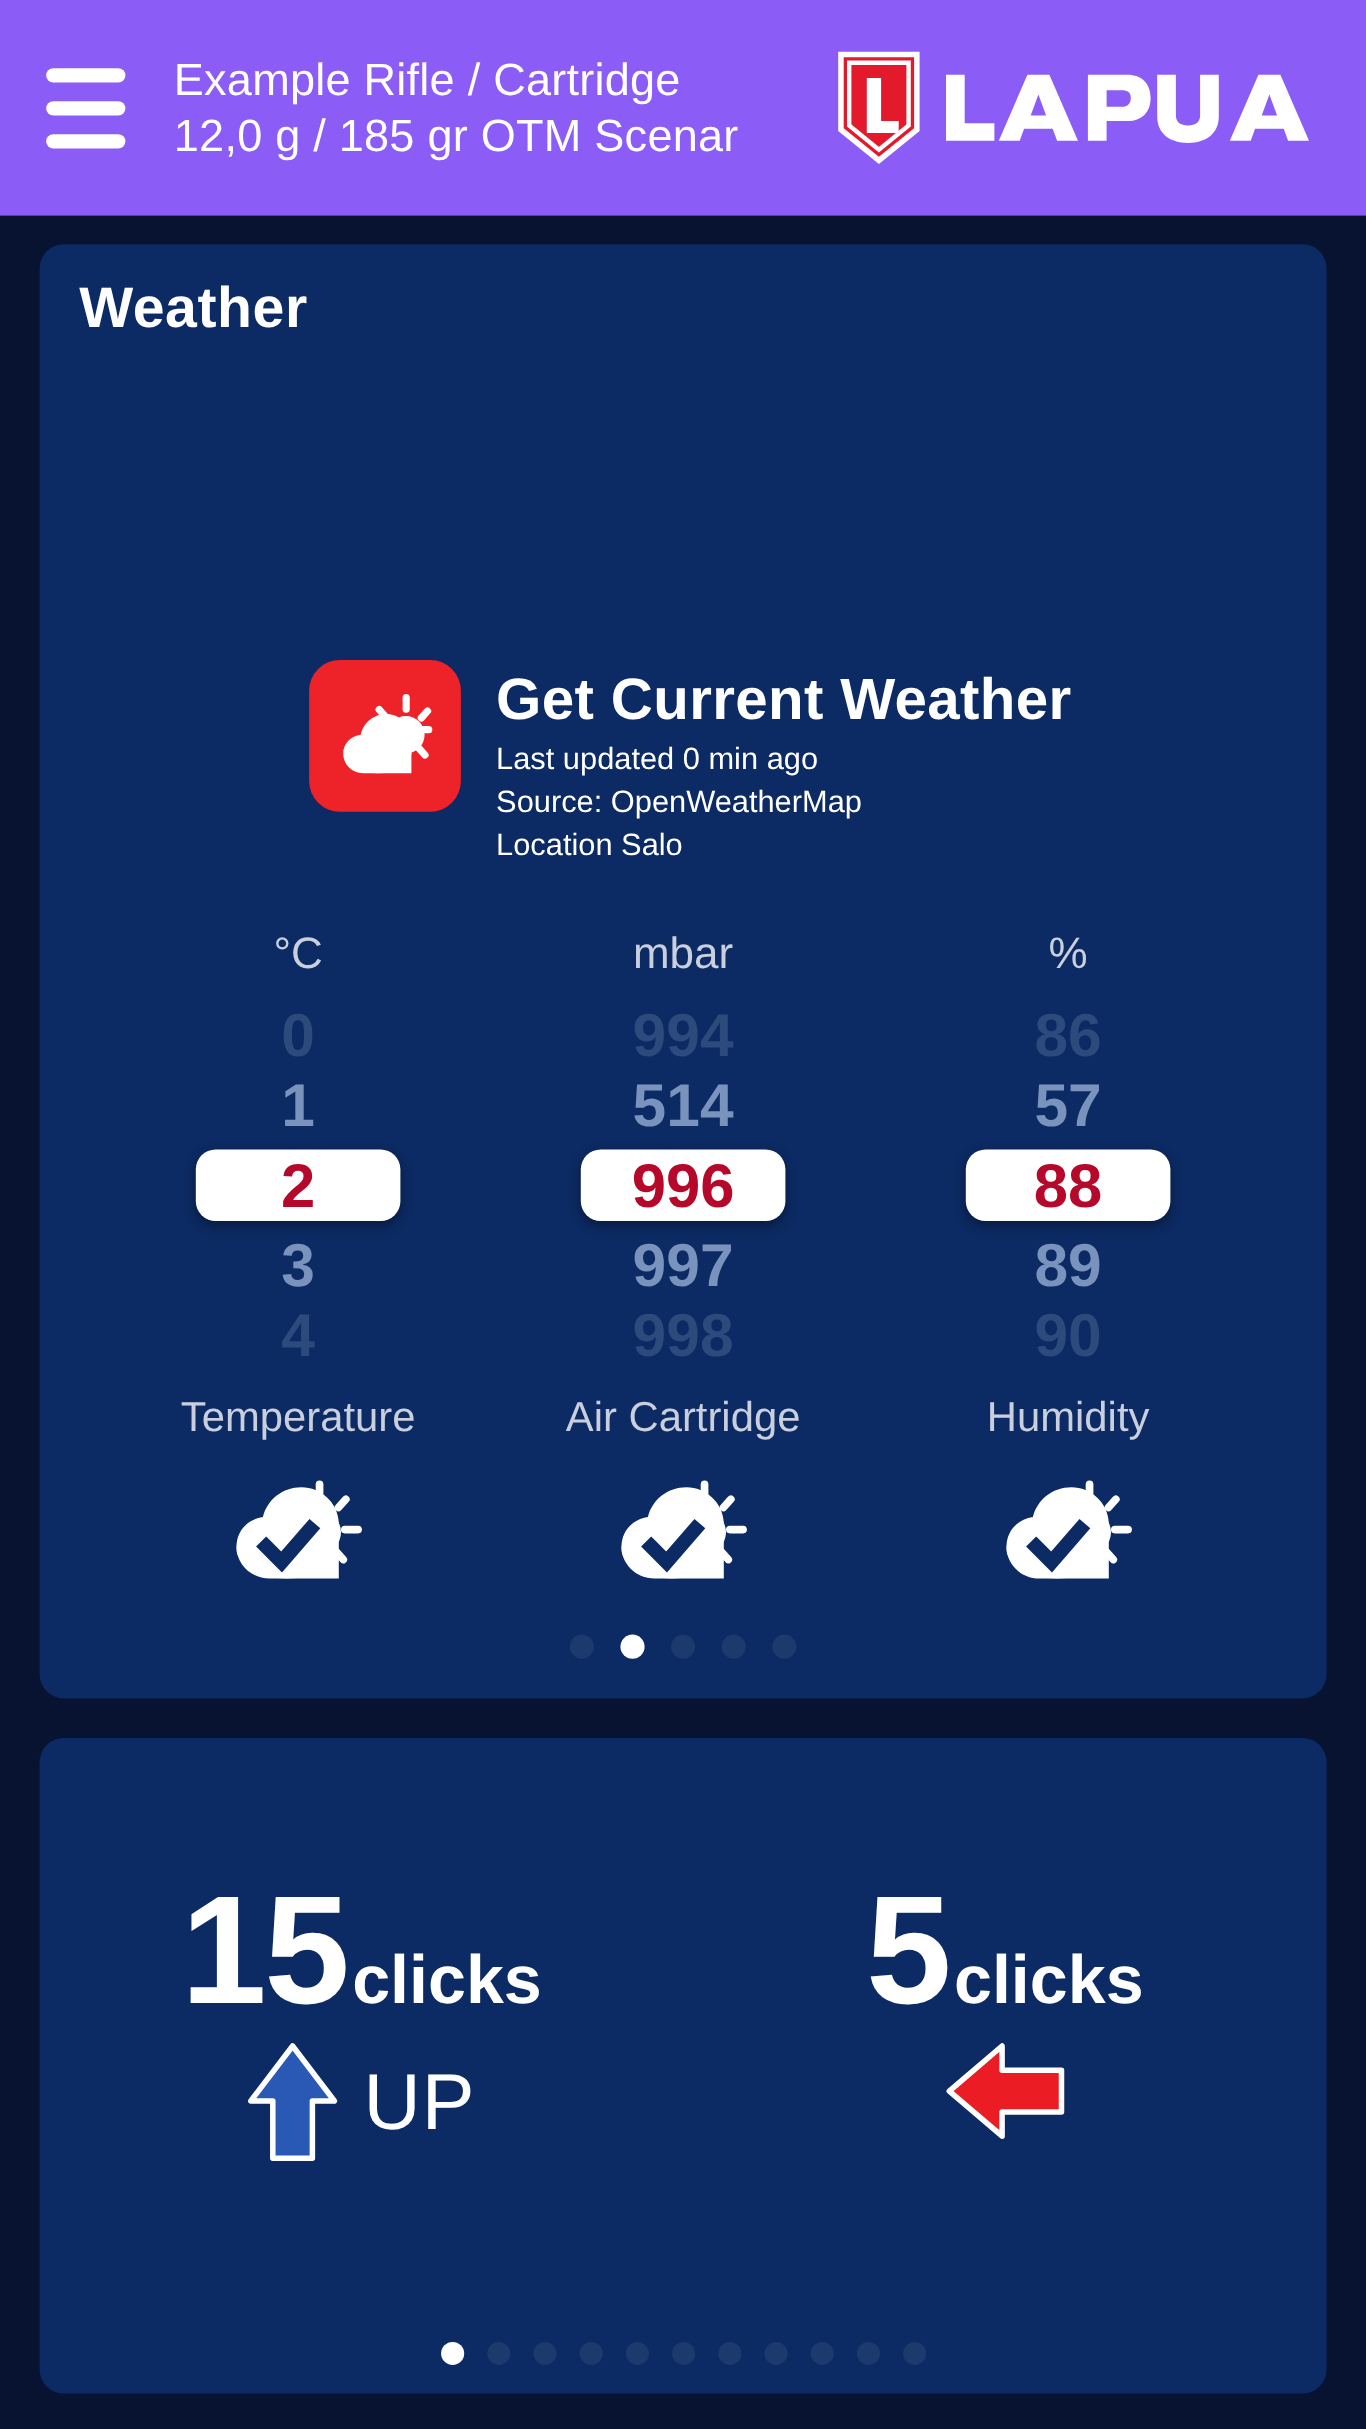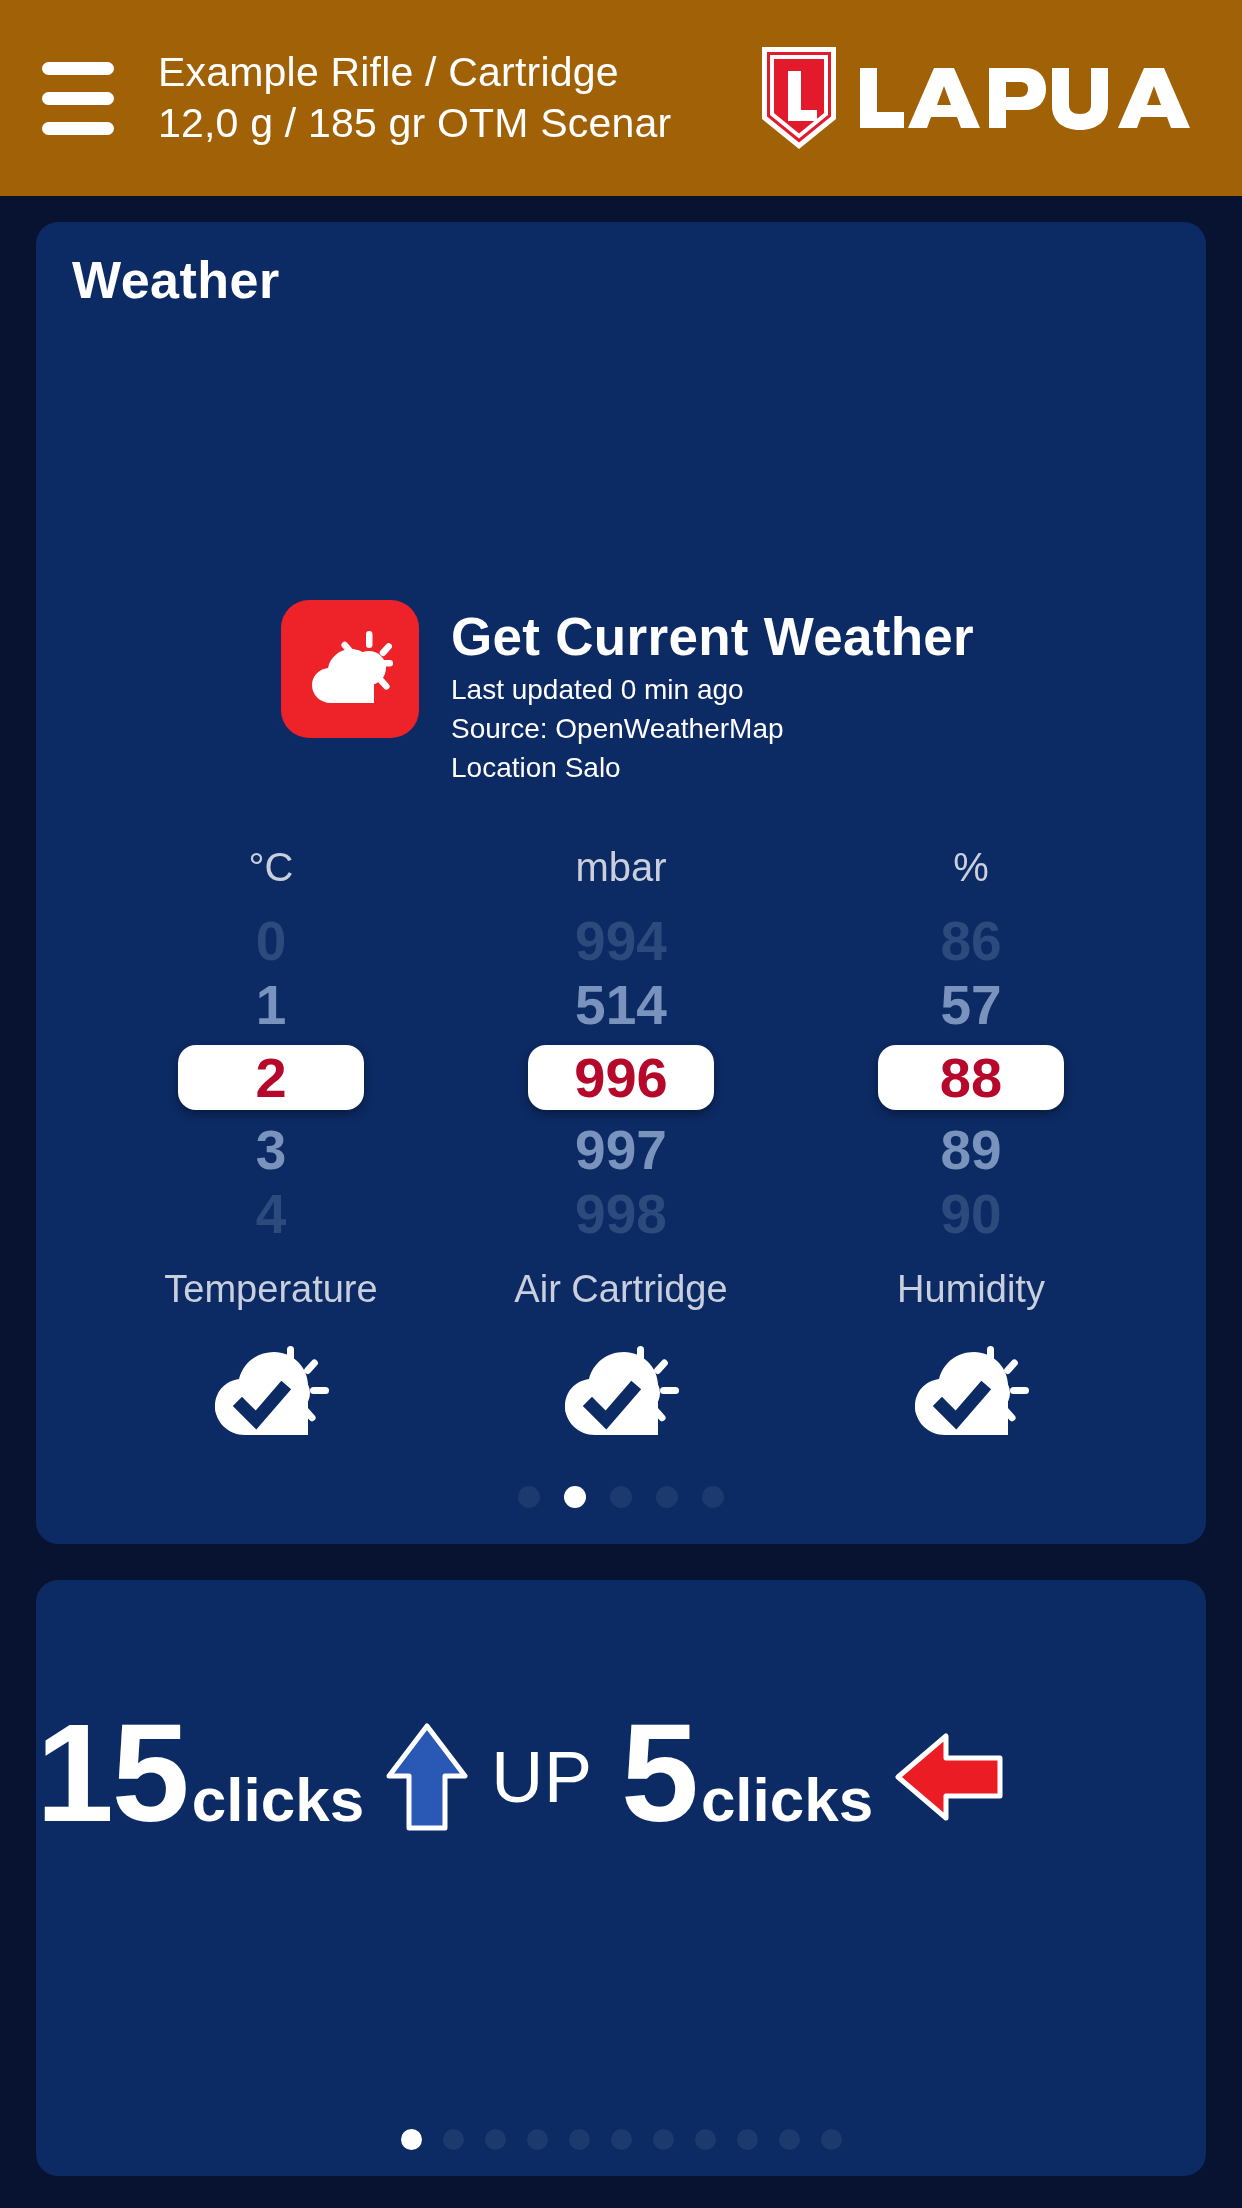--- a/index.html
+++ b/index.html
@@ -7,21 +7,21 @@
     width:1242px; height:2208px;
     background:#071331;
     font-family:"Liberation Sans", sans-serif;
     overflow:hidden;
   }
   #app { position:relative; width:1242px; height:2208px; background:#071331; }
 
   
   .header {
     position:absolute; left:0; top:0; width:1242px; height:196px;
-    background:#a16207;
+    background:#8b5cf6;
     display:flex; align-items:center;
   }
   .hamburger {
     width:88px; margin-left:42px;
     display:flex; flex-direction:column; justify-content:center;
     gap:17px; cursor:pointer;
   }
   .hamburger span {
     display:block; height:13px; width:72px; background:#ffffff; border-radius:7px;
   }
@@ -115,21 +115,21 @@
   #weather-dots { left:0; right:0; bottom:36px; justify-content:center; gap:24px; }
   #weather-dots .dot { width:22px; height:22px; }
   #clicks-dots { left:0; right:0; bottom:26px; justify-content:center; gap:21px; }
   #clicks-dots .dot { width:21px; height:21px; }
 
   
   .clicks-row {
     position:absolute; left:0; top:118px; width:1170px;
     display:flex;
   }
-  .click-block { width:50%; display:flex; flex-direction:row; align-items:center;gap:21px; }
+  .click-block { width:50%; display:flex; flex-direction:column; align-items:center; }
   .click-count { display:flex; align-items:baseline; color:#ffffff; }
   .click-num { font-size:140px; font-weight:bold; line-height:150px; letter-spacing:-2px; }
   .click-unit { font-size:62px; font-weight:bold; line-height:70px; margin-left:4px; }
   .click-dir { display:flex; align-items:center; gap:22px; margin-top:8px; }
   .click-dir-label { color:#ffffff; font-size:72px; line-height:80px; font-weight:400; letter-spacing:1px; }
   .click-arrow { display:block; }
 </style>
 </head>
 <body>
 

